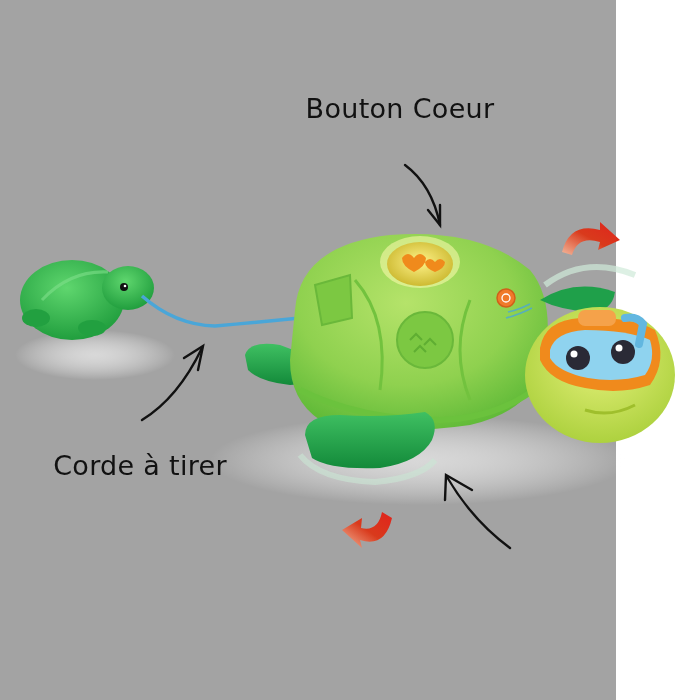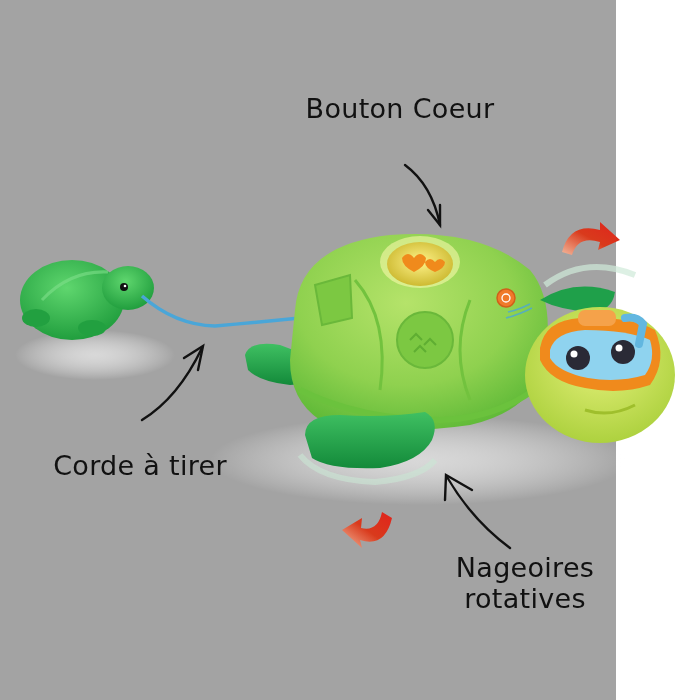--- a/index.html
+++ b/index.html
@@ -135,18 +135,14 @@
   </svg>
 
   <div class="label" style="left:290px; top:93px; width:220px;">
     <div>Bouton Coeur</div>
   </div>
 
   <div class="label" style="left:40px; top:422px; width:200px;margin-top:28px;">
     <div>Corde à tirer</div>
   </div>
 
-  <div class="label" style="left:440px; top:552px; width:170px;">
-    <div>Nageoires</div>
-    <div>rotatives</div>
-  </div>
 
 </div>
 
 </body></html>

